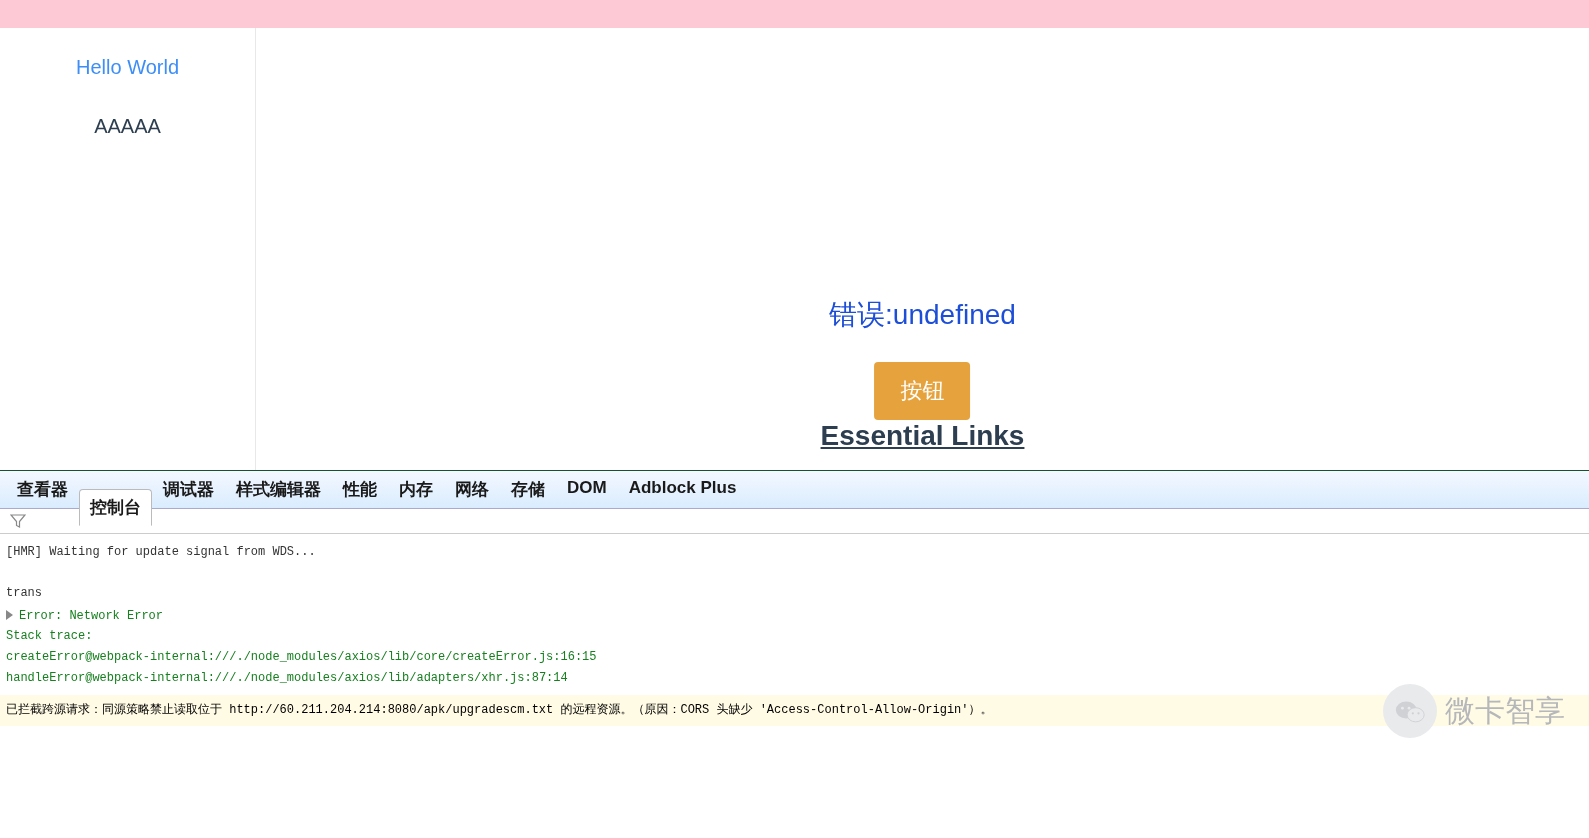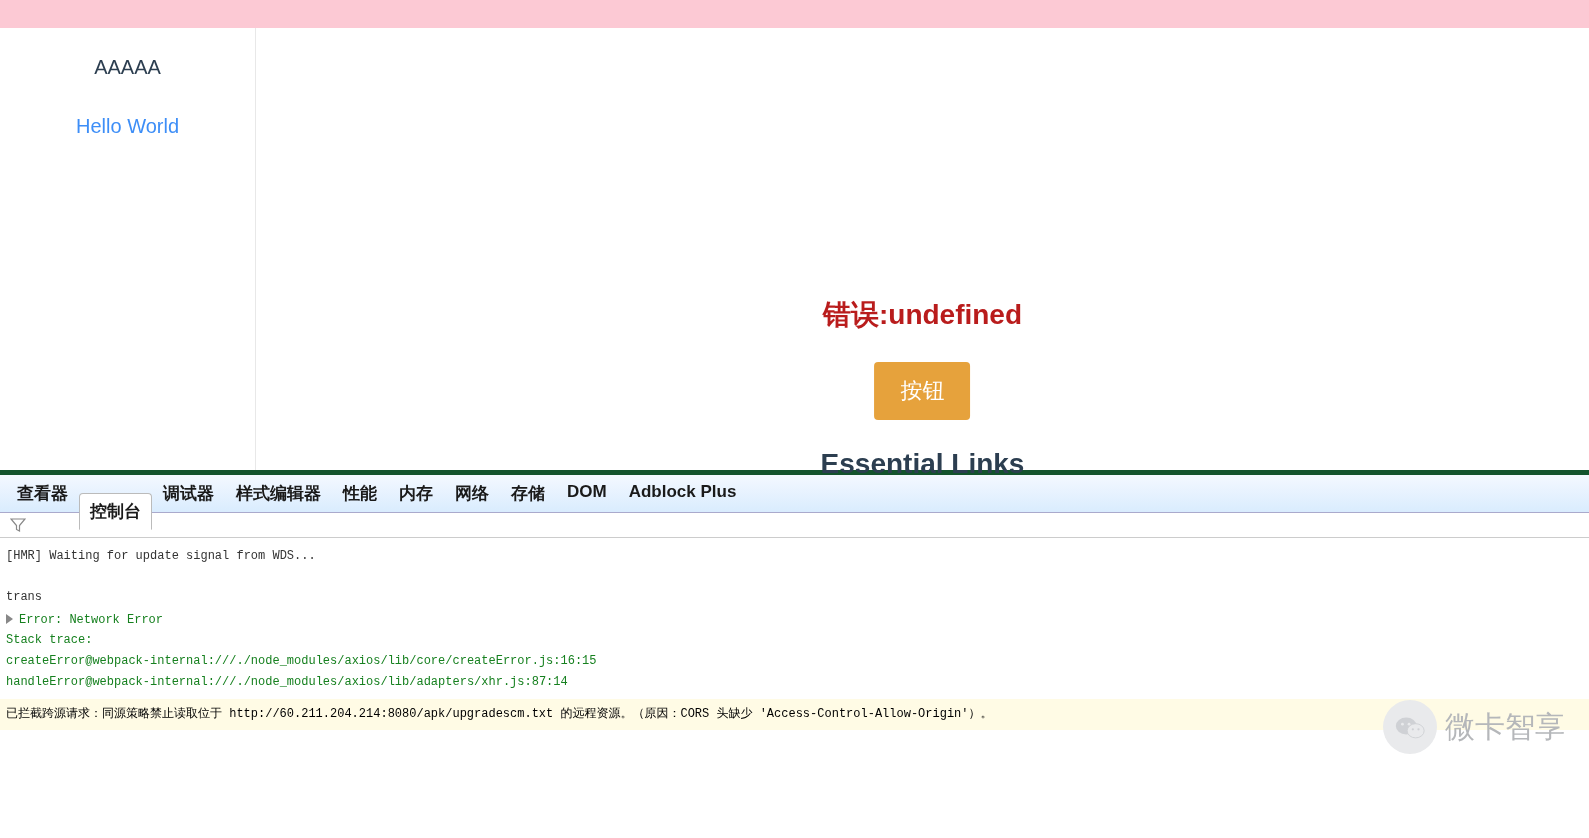--- a/index.html
+++ b/index.html
@@ -4,50 +4,50 @@
   <style>
     * { margin: 0; padding: 0; box-sizing: border-box; }
     body { font-family: -apple-system, "Helvetica Neue", Arial, "PingFang SC", "Microsoft YaHei", sans-serif; width: 1589px; height: 838px; overflow: hidden; background: #fff; }
     .top-bar { height: 28px; background: #fcc9d4; width: 100%; }
     .app-layout { display: flex; height: 442px; }
     .sidebar { width: 256px; border-right: 1px solid #e8e8e8; padding-top: 10px; }
     .sidebar-item { text-align: center; font-size: 20px; color: #2c3e50; padding: 18px 0; cursor: pointer; }
     .sidebar-item.active { color: #3d8ef7; }
     .main { flex: 1; position: relative; }
     .center-content { position: absolute; left: 50%; transform: translateX(-50%); top: 268px; text-align: center; }
-    .error-text { font-size: 28px; font-weight: 700; color: #b91c1c; }
+    .error-text { font-size: 28px; font-weight: 400; color: #1d4ed8; }
     .btn { display: inline-block; margin-top: 28px; background: #e6a23c; color: #fff; font-size: 22px; padding: 14px 26px; border: none; border-radius: 4px; cursor: pointer; }
-    .links-heading { margin-top: 28px; font-size: 28px; font-weight: 600; color: #2c3e50; }
-    .devtools { border-top: 5px solid #14532d; }
+    .links-heading { font-size: 28px; font-weight: 600; color: #2c3e50; text-decoration: underline; }
+    .devtools { border-top: 1px solid #14532d; }
     .dev-tabs { display: flex; background: linear-gradient(#f4f8ff, #d9ecfe); border-bottom: 1px solid #aac; padding: 0 6px; }
     .dev-tab { padding: 6px 10px; font-size: 17px; font-weight: 700; color: #1a1a1a; cursor: pointer; border: 1px solid transparent; }
     .dev-tab.active { background: #fff; border: 1px solid #bbb; border-bottom-color: #fff; border-radius: 4px 4px 0 0; position: relative; top: 18px; }
     .filter-bar { display: flex; align-items: center; padding: 4px 10px; border-bottom: 1px solid #ccc; background: #fff; }
     .filter-icon { width: 16px; height: 16px; margin-right: 10px; color: #777; display: inline-flex; }
     .filter-input { border: none; outline: none; font-size: 17px; width: 300px; color: #333; }
     .filter-input::placeholder { color: #aaa; }
     .console-area { font-family: "Courier New", monospace; font-size: 12px; line-height: 1.4; padding: 8px 0 0 0; }
     .log-line { padding: 2px 6px; white-space: pre; }
     .log-dark { color: #333; }
     .log-green { color: #16801f; }
     .log-warn { background: #fffbe5; color: #000000; padding: 7px 6px; margin-top: 6px; }
     .tri { display: inline-block; width: 0; height: 0; border-top: 5px solid transparent; border-bottom: 5px solid transparent; border-left: 7px solid #888; margin-right: 6px; vertical-align: middle; }
-    .watermark { position: fixed; bottom: 84px; right: 24px; display: flex; align-items: center; }
+    .watermark { position: fixed; bottom: 100px; right: 24px; display: flex; align-items: center; }
     .wm-circle { width: 54px; height: 54px; border-radius: 50%; background: #e9eaec; display: flex; align-items: center; justify-content: center; margin-right: 8px; }
     .wm-text { font-size: 30px; color: #b5b7ba; font-weight: 500; }
   </style>
 </head>
 <body>
 
 <div class="top-bar"></div>
 
 <div class="app-layout">
   <div class="sidebar">
+    <div class="sidebar-item active">Hello World</div>
     <div class="sidebar-item">AAAAA</div>
-    <div class="sidebar-item active">Hello World</div>
   </div>
   <div class="main">
     <div class="center-content">
       <div class="error-text">错误:undefined</div>
       <button class="btn">按钮</button>
       <div class="links-heading">Essential Links</div>
     </div>
   </div>
 </div>
 

